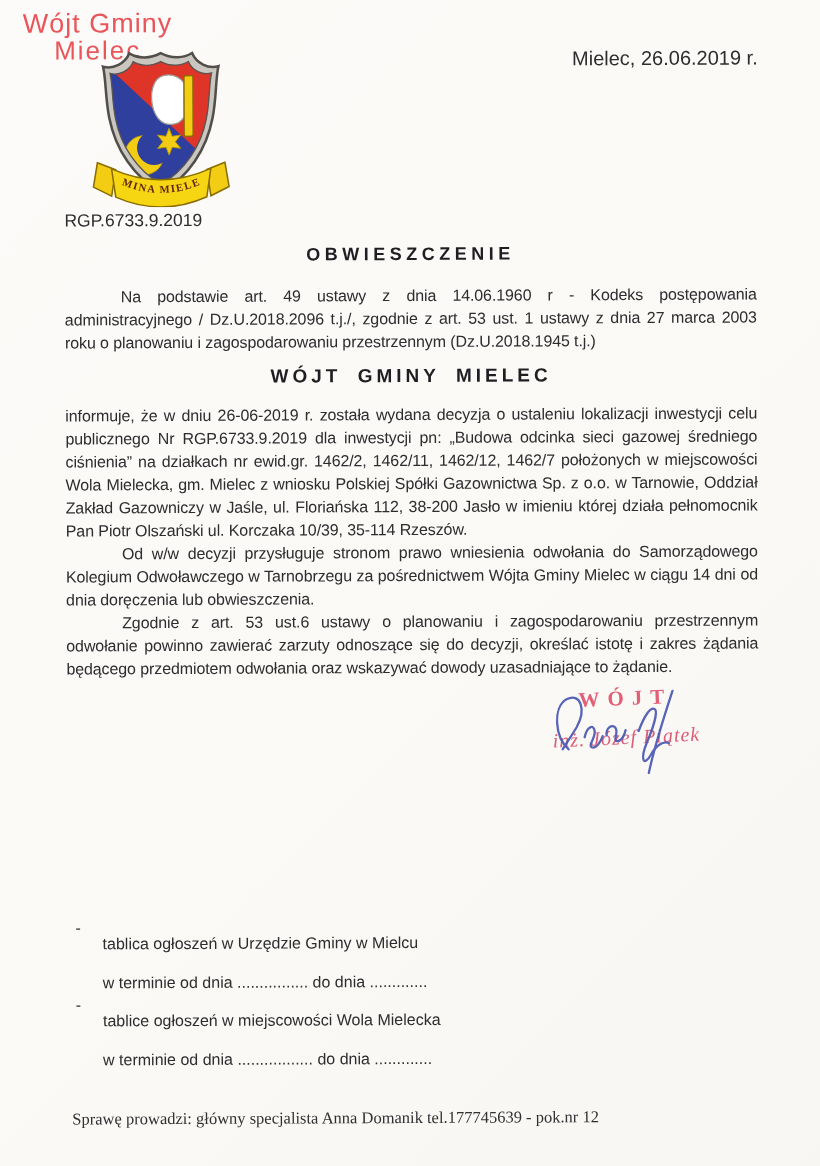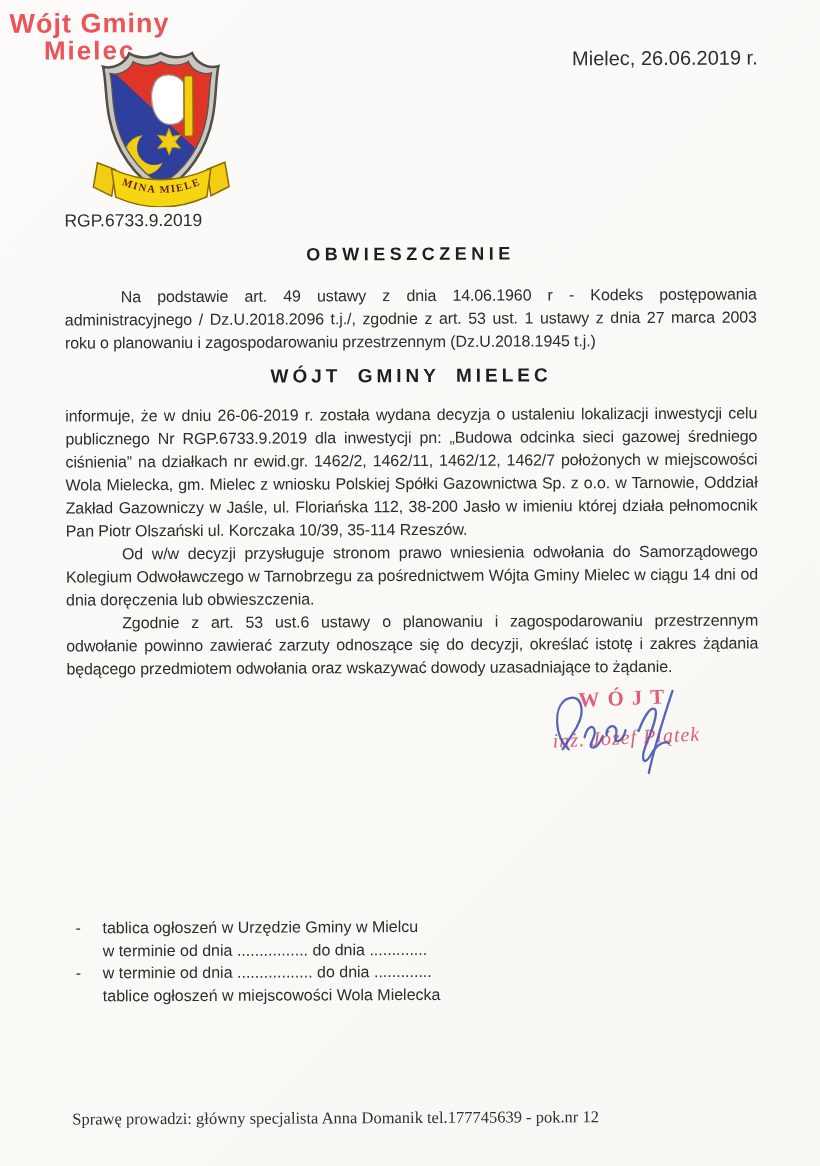--- a/index.html
+++ b/index.html
@@ -3,22 +3,22 @@
 <meta charset="utf-8">
 <style>
   html,body{margin:0;padding:0;background:#e8e8e8;}
   .page{
     position:relative;width:820px;height:1166px;margin:0 auto;
     background:linear-gradient(135deg,#fcfbf9 0%,#faf9f6 60%,#f7f6f2 100%);
     overflow:hidden;font-family:"Liberation Sans",sans-serif;color:#2d2d30;
   }
   .rot{position:absolute;inset:0;transform:rotate(-0.25deg);}
   
-  .stamp{position:absolute;left:8px;top:8px;width:168px;text-align:center;
-    color:#e9494f;font-weight:bold;opacity:.93;line-height:1.05;}
+  .stamp{position:absolute;left:16px;top:8px;width:168px;text-align:center;
+    color:#e9494f;font-weight:normal;opacity:.93;line-height:1.05;}
   .stamp .l1{font-size:27px;letter-spacing:1px;}
   .stamp .l2{font-size:26px;letter-spacing:2px;}
   
   .crest{position:absolute;left:90px;top:44px;}
   
   .date{position:absolute;right:60px;top:48px;font-size:20px;}
   .reference{position:absolute;left:66px;top:209px;font-size:17.5px;}
   
   .title{position:absolute;left:66px;top:244px;width:692px;margin:0;text-align:center;
     font-size:18px;font-weight:bold;letter-spacing:4.5px;color:#1f1f23;}
@@ -32,21 +32,21 @@
   
   .sig-title{position:absolute;left:578px;top:687px;font-family:"Liberation Serif",serif;
     font-size:21px;font-weight:bold;letter-spacing:8px;color:#e0506a;transform:rotate(-2deg);opacity:.9;}
   .sig-name{position:absolute;left:552px;top:727px;font-family:"Liberation Serif",serif;
     font-style:italic;font-size:20px;color:#db4f6c;transform:rotate(-2.5deg);opacity:.92;letter-spacing:1px;}
   .ink{position:absolute;left:540px;top:686px;}
   
   .dist{position:absolute;left:74px;top:916px;font-size:16px;line-height:22.5px;}
   .dist-item{display:flex;}
   .dash{width:27px;}
-  .dist-text span{display:block;}
+  .dist-text span{display:block;margin-top:16px;}
   
   .footer{position:absolute;left:70px;top:1108px;font-family:"Liberation Serif",serif;
     font-size:16.5px;color:#303033;}
 </style>
 </head>
 <body>
 
 <div class="page">
   <div class="rot">
 
@@ -118,22 +118,22 @@
       <div class="dist-item">
         <span class="dash">-</span>
         <span class="dist-text">
           <span>tablica ogłoszeń w Urzędzie Gminy w Mielcu</span>
           <span>w terminie od dnia ................ do dnia .............</span>
         </span>
       </div>
       <div class="dist-item">
         <span class="dash">-</span>
         <span class="dist-text">
+          <span>tablice ogłoszeń w miejscowości Wola Mielecka</span>
           <span>w terminie od dnia ................. do dnia .............</span>
-          <span>tablice ogłoszeń w miejscowości Wola Mielecka</span>
         </span>
       </div>
     </div>
 
     <div class="footer">Sprawę prowadzi: główny specjalista Anna Domanik tel.177745639 - pok.nr 12</div>
 
   </div>
 </div>
 
 </body></html>

